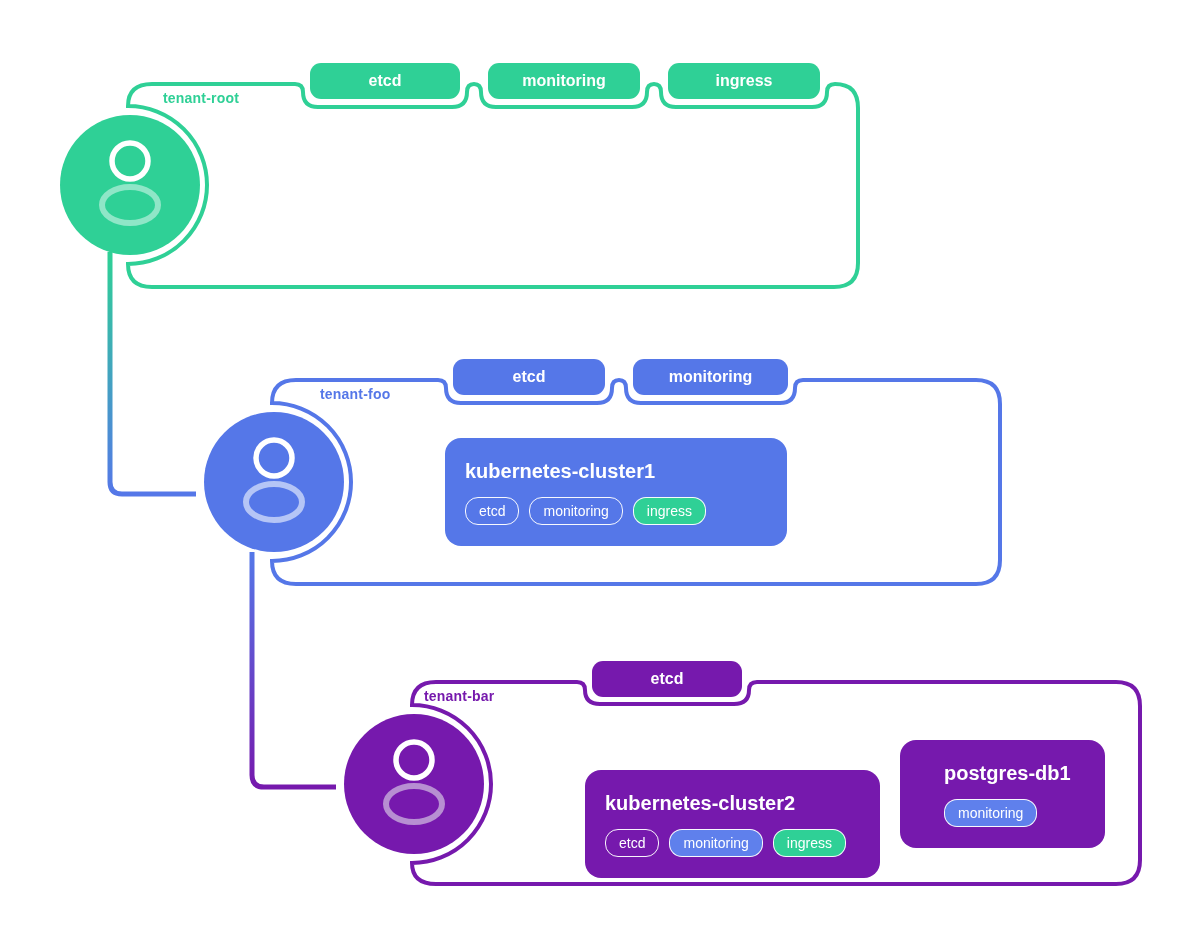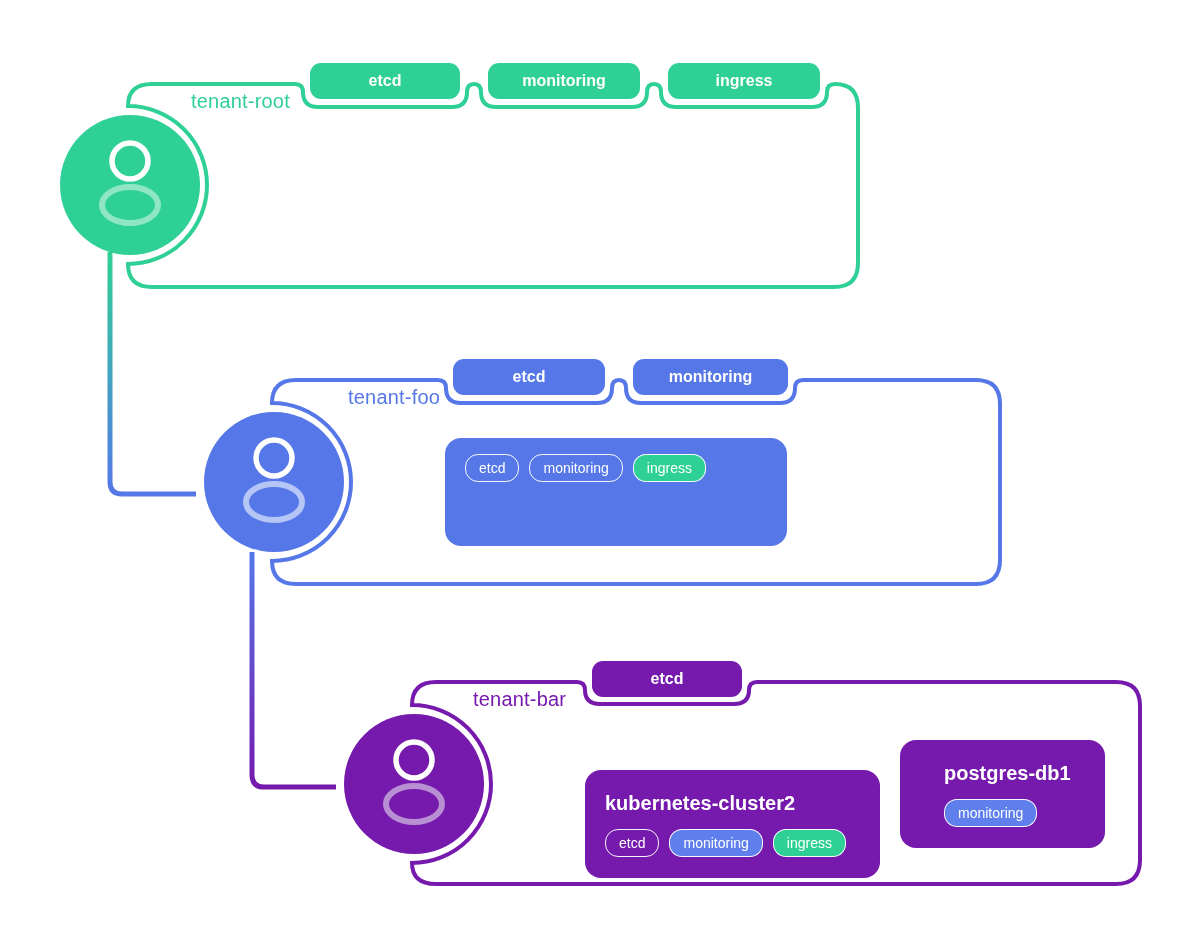--- a/index.html
+++ b/index.html
@@ -1,19 +1,19 @@
 <!DOCTYPE html>
 <html><head>
 <meta charset="utf-8">
 <style>
   html,body{margin:0;padding:0;background:#ffffff;}
   body{width:1200px;height:950px;position:relative;font-family:"Liberation Sans",sans-serif;overflow:hidden;}
   #canvas{position:absolute;left:0;top:0;width:1200px;height:950px;}
   svg.layer{position:absolute;left:0;top:0;}
-  .tenant-label{position:absolute;font-size:20px;font-weight:400;letter-spacing:.2px;margin-left:28px;}
+  .tenant-label{position:absolute;font-size:14px;font-weight:700;letter-spacing:.2px;}
   .top-tag{position:absolute;height:36px;border-radius:11px;color:#fff;font-size:16px;font-weight:700;
            display:flex;align-items:center;justify-content:center;box-sizing:border-box;}
   .res-card{position:absolute;border-radius:16px;box-sizing:border-box;padding:16px 20px 0 20px;}
   .res-title{color:#fff;font-size:20px;font-weight:700;margin:6px 0 14px 0;}
   .pill-row{display:flex;gap:10px;}
   .pill{height:28px;box-sizing:border-box;border:1.5px solid rgba(255,255,255,.95);border-radius:13px;
         color:#fff;font-size:14px;display:flex;align-items:center;justify-content:center;padding:0 13px;}
   .pill.outline{background:transparent;}
   .pill.green{background:#2fd096;}
   .pill.blue{background:#5f80ec;}
@@ -87,28 +87,29 @@
   <div class="tenant-label c-green" style="left:163px;top:90px;">tenant-root</div>
   <div class="top-tag bg-green" style="left:310px;top:63px;width:150px;">etcd</div>
   <div class="top-tag bg-green" style="left:488px;top:63px;width:152px;">monitoring</div>
   <div class="top-tag bg-green" style="left:668px;top:63px;width:152px;">ingress</div>
 
   <div class="tenant-label c-blue" style="left:320px;top:386px;">tenant-foo</div>
   <div class="top-tag bg-blue" style="left:453px;top:359px;width:152px;">etcd</div>
   <div class="top-tag bg-blue" style="left:633px;top:359px;width:155px;">monitoring</div>
 
   <div class="res-card bg-blue" style="left:445px;top:438px;width:342px;height:108px;">
+    <div class="res-title">kubernetes-cluster1</div>
     <div class="pill-row">
       <div class="pill outline">etcd</div>
       <div class="pill outline">monitoring</div>
       <div class="pill green">ingress</div>
     </div>
   </div>
 
-  <div class="tenant-label c-purple" style="left:445px;top:688px;">tenant-bar</div>
+  <div class="tenant-label c-purple" style="left:424px;top:688px;">tenant-bar</div>
   <div class="top-tag bg-purple" style="left:592px;top:661px;width:150px;">etcd</div>
 
   <div class="res-card bg-purple" style="left:585px;top:740px;width:295px;height:108px;margin-top:30px;">
     <div class="res-title">kubernetes-cluster2</div>
     <div class="pill-row">
       <div class="pill outline">etcd</div>
       <div class="pill blue">monitoring</div>
       <div class="pill green">ingress</div>
     </div>
   </div>

